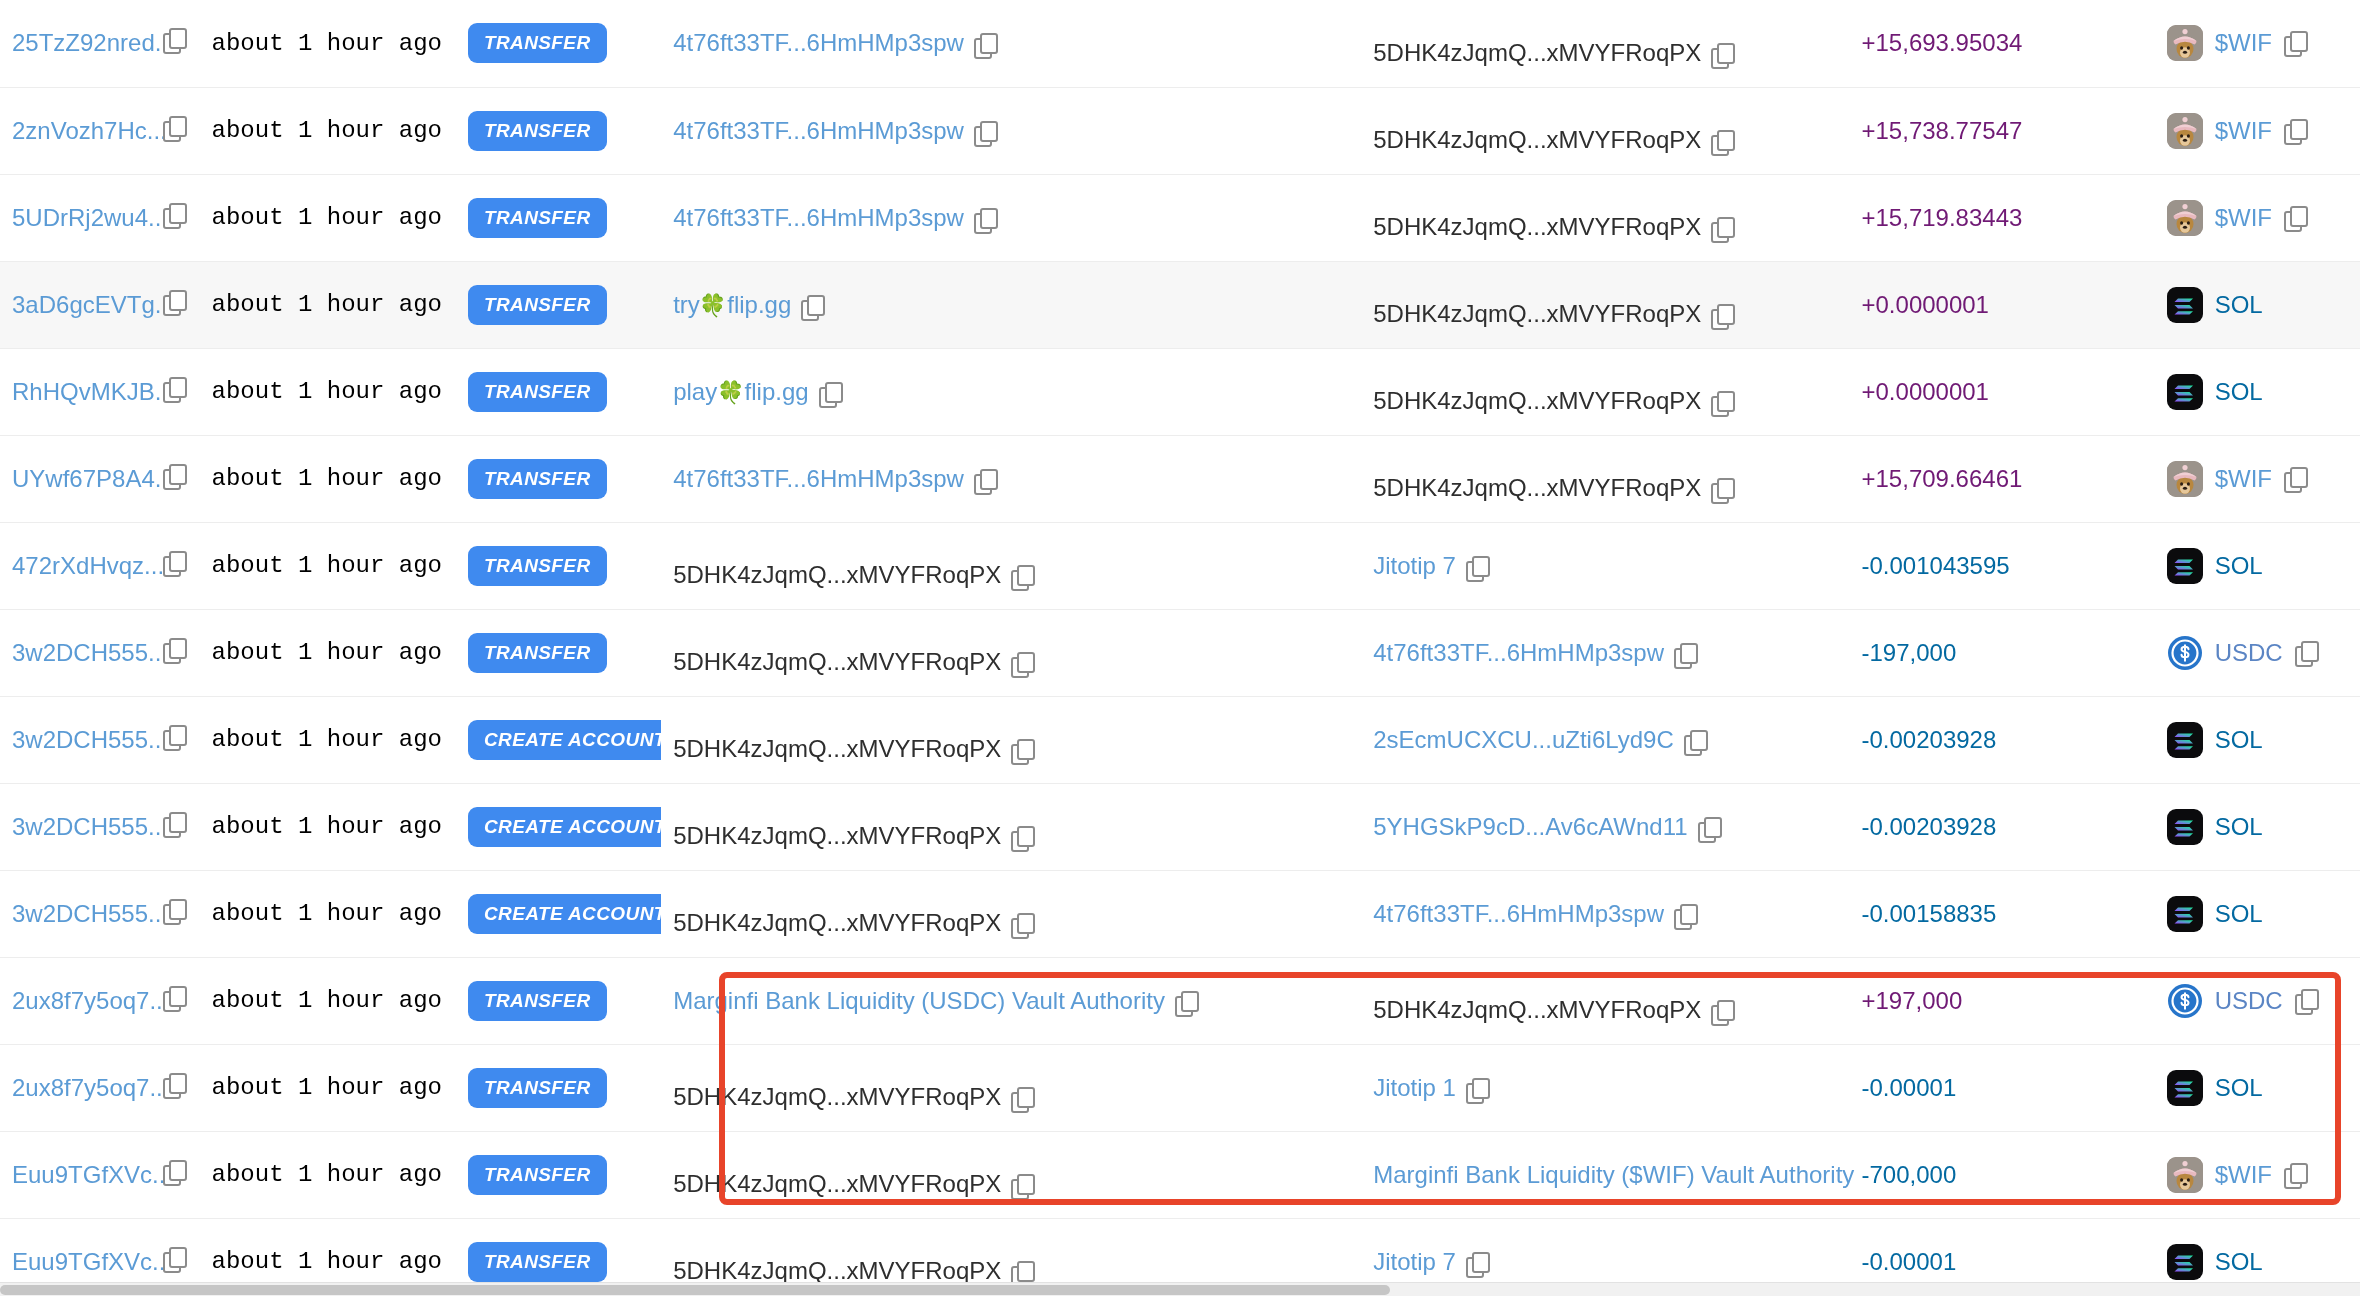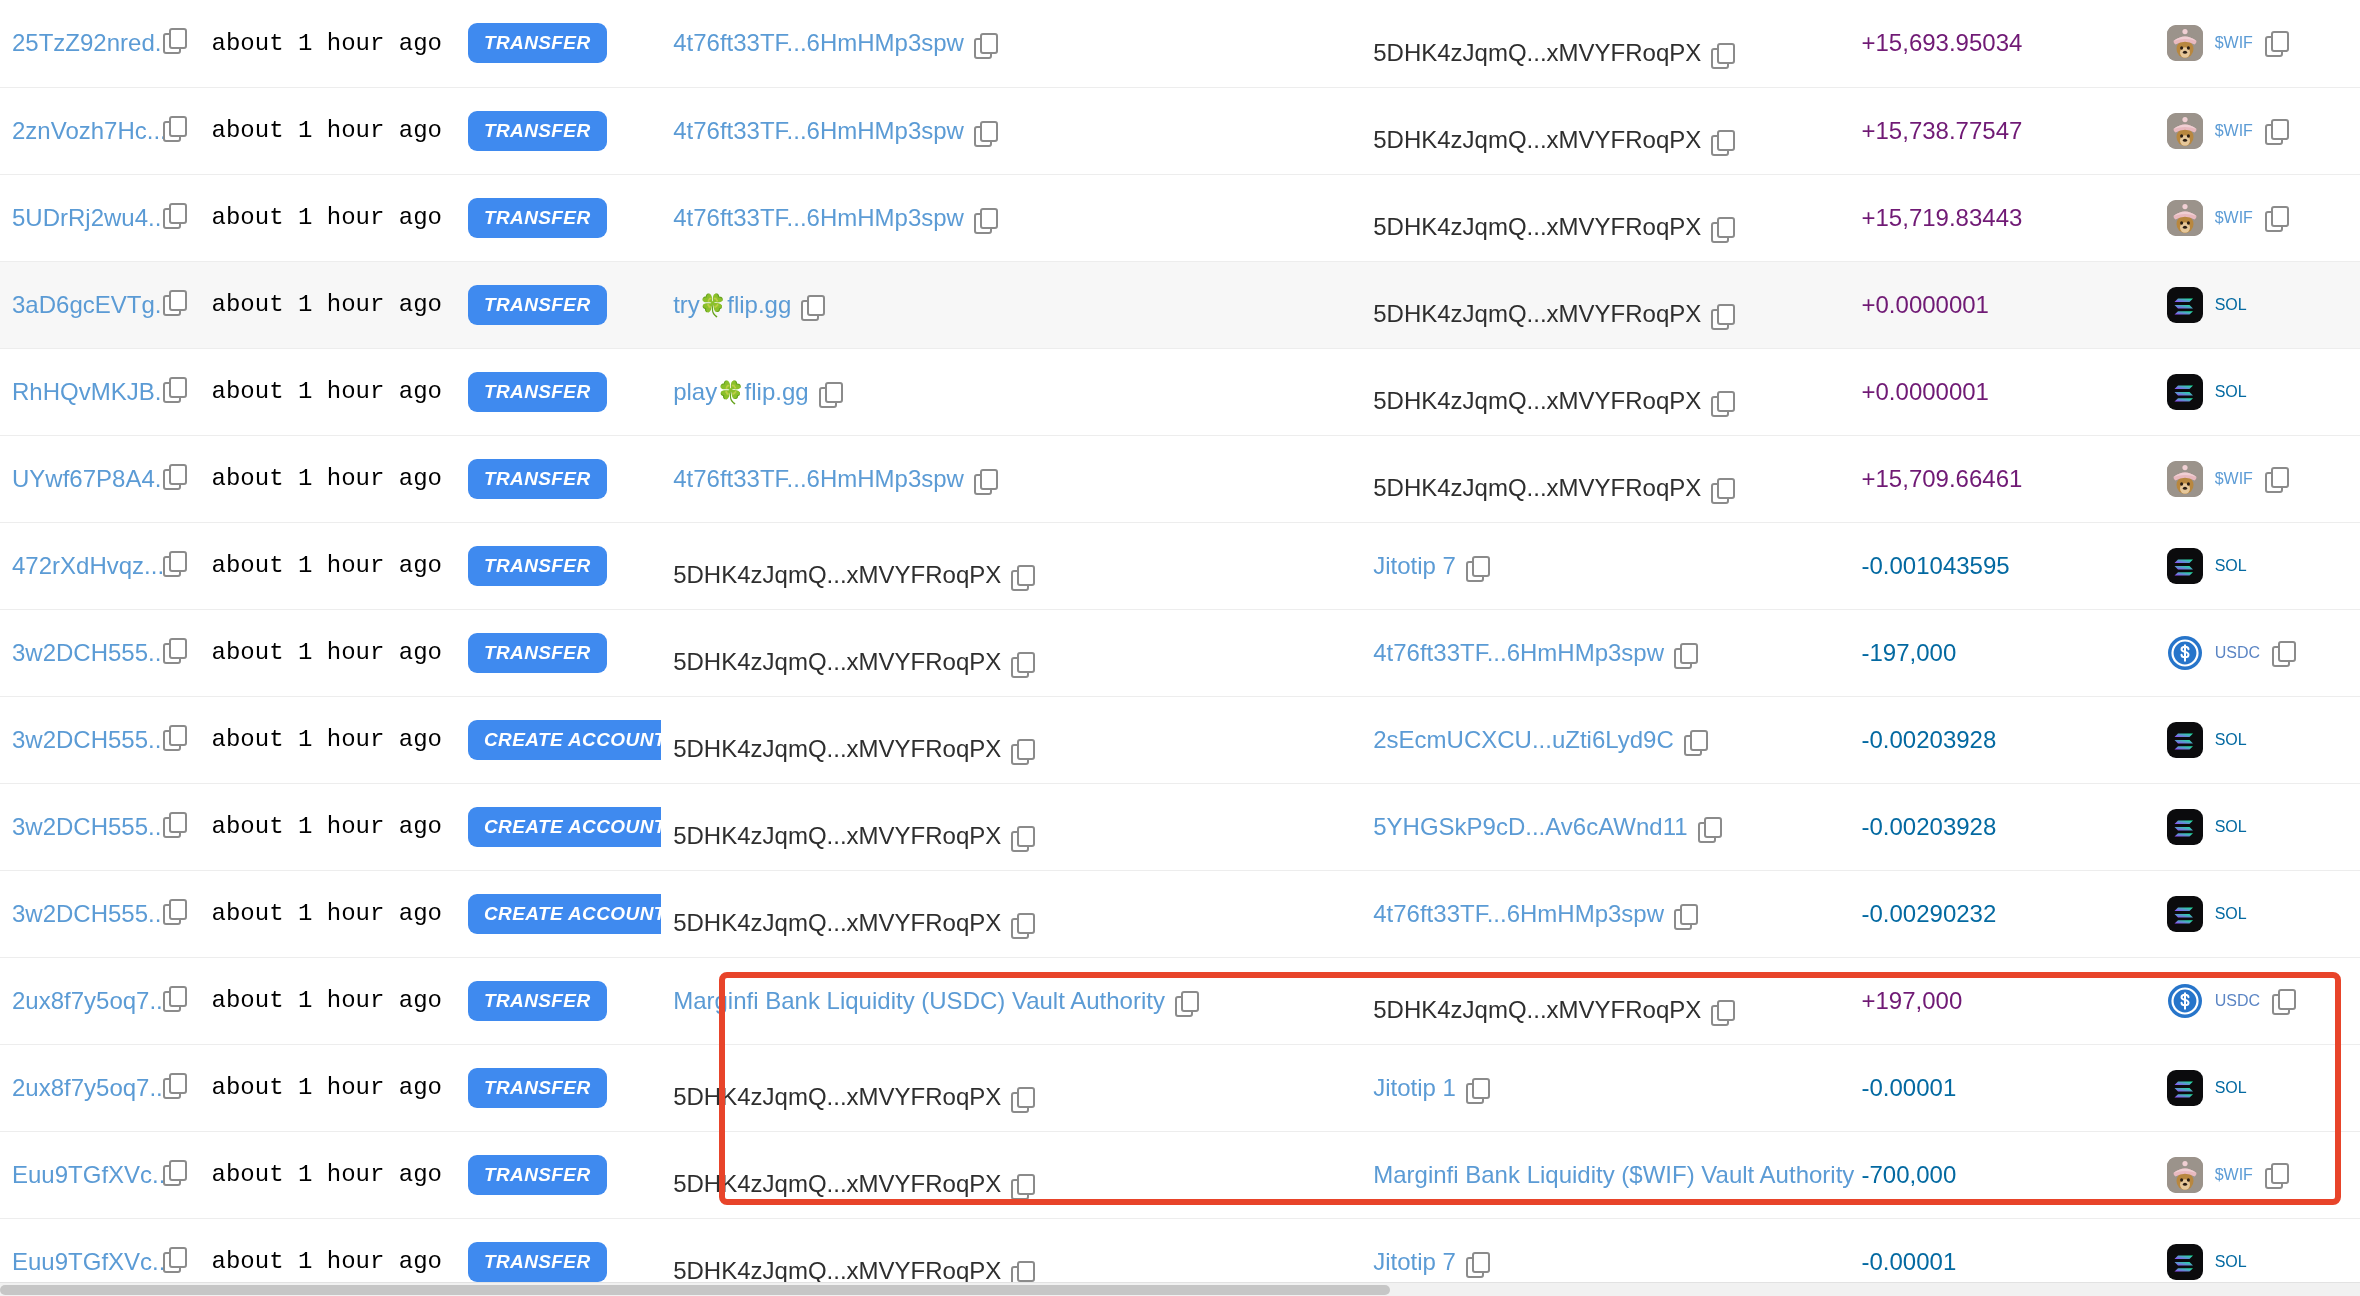--- a/index.html
+++ b/index.html
@@ -101,21 +101,21 @@
 
   
   .tok-wrap { display:flex; align-items:center; gap: 12px; }
   .tok-icon {
     width: 36px; height: 36px;
     border-radius: 9px;
     flex: 0 0 auto;
     overflow: hidden;
     position: relative;
   }
-  .tok-label { font-size: 16px; }
+  .tok-label { font-size: 24px; }
   .tok-label.sol { color: #0369a1; }
   .tok-label.usdc { color: #5b85c4; }
   .tok-label.wif { color: #5b9bd5; }
 
   
   .icon-sol { background: #0b0b0d; }
   
   .icon-usdc { background: transparent; border-radius: 50%; }
   
   .icon-wif { background: #9a9189; }
@@ -523,21 +523,21 @@
               <span class="addr-plain">5DHK4zJqmQ...xMVYFRoqPX</span>
               <span class="copy-icon"></span>
             </div>
           </td>
           <td class="c-to">
             <div class="cell-inline">
               <a class="link" href="#">4t76ft33TF...6HmHMp3spw</a>
               <span class="copy-icon"></span>
             </div>
           </td>
-          <td class="c-amt"><span class="amt-neg">-0.00290232</span></td>
+          <td class="c-amt"><span class="amt-neg">-0.00158835</span></td>
           <td class="c-tok">
             <div class="tok-wrap">
               <span class="tok-icon icon-sol"><svg width="36" height="36" viewBox="0 0 36 36">
                   <defs>
                     <linearGradient id="sg" x1="0" y1="1" x2="1" y2="0">
                       <stop offset="0%" stop-color="#9945FF"></stop>
                       <stop offset="100%" stop-color="#14F195"></stop>
                     </linearGradient>
                   </defs>
                   <path d="M11 11.5 h15 l-3.5 3.6 h-15 z" fill="url(#sg)"></path>

